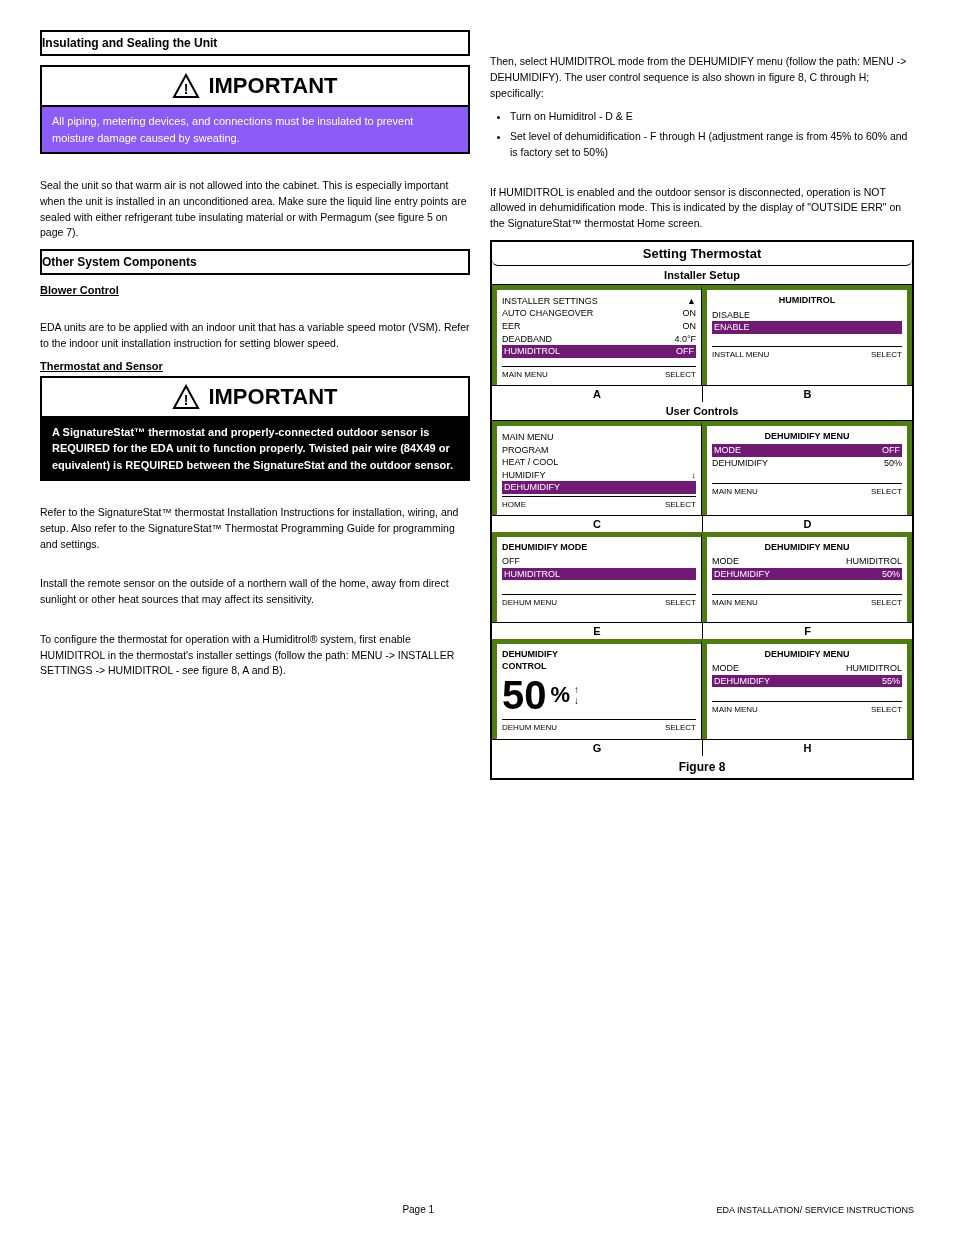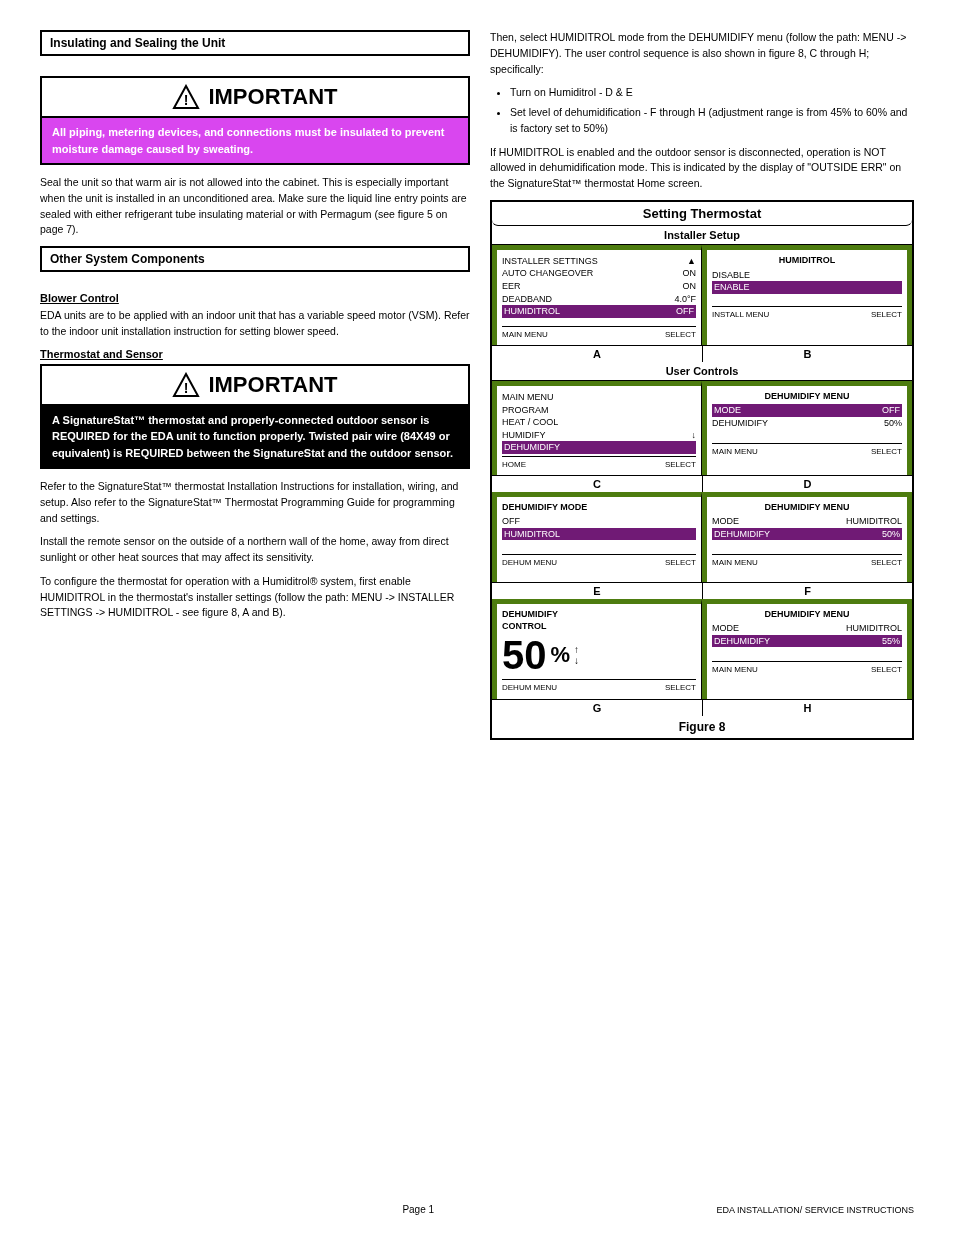--- a/index.html
+++ b/index.html
@@ -25,65 +25,66 @@
       width: 430px;
       flex-shrink: 0;
     }
     .right-col {
       flex: 1;
     }
 
     
     .section-header {
       border: 2px solid #000;
-      padding: 4px 8px;
+      padding: 4px 0;
       font-weight: bold;
       font-size: 12px;
-      margin-bottom: 20px;
+      margin-bottom: 9px;
       display: inline-block;
       width: 100%;
     }
 
     
     .important-box {
       border: 2px solid #000;
       margin-bottom: 10px;
     }
     .important-title {
       display: flex;
       align-items: center;
       justify-content: center;
       padding: 6px 10px;
       font-size: 22px;
       font-weight: bold;
       gap: 8px;
       border-bottom: 2px solid #000;
     }
     .important-body {
-      background: #d946ef;
+      background: #8b5cf6;
       color: #fff;
       padding: 6px 10px;
-      font-weight: bold;
+      font-weight: normal;
       font-size: 11px;
       line-height: 1.5;
     }
     .important-body-bold {
       background: #000;
       color: #fff;
       padding: 6px 10px;
       font-weight: bold;
       font-size: 11px;
       line-height: 1.5;
     }
 
     
     .para {
       font-size: 10.5px;
       line-height: 1.5;
       margin-bottom: 8px;
+      margin-top: 24px;
     }
     .subheading {
       font-weight: bold;
       font-size: 11px;
       margin-bottom: 4px;
       text-decoration: underline;
     }
 
     
     .bullet-list {

